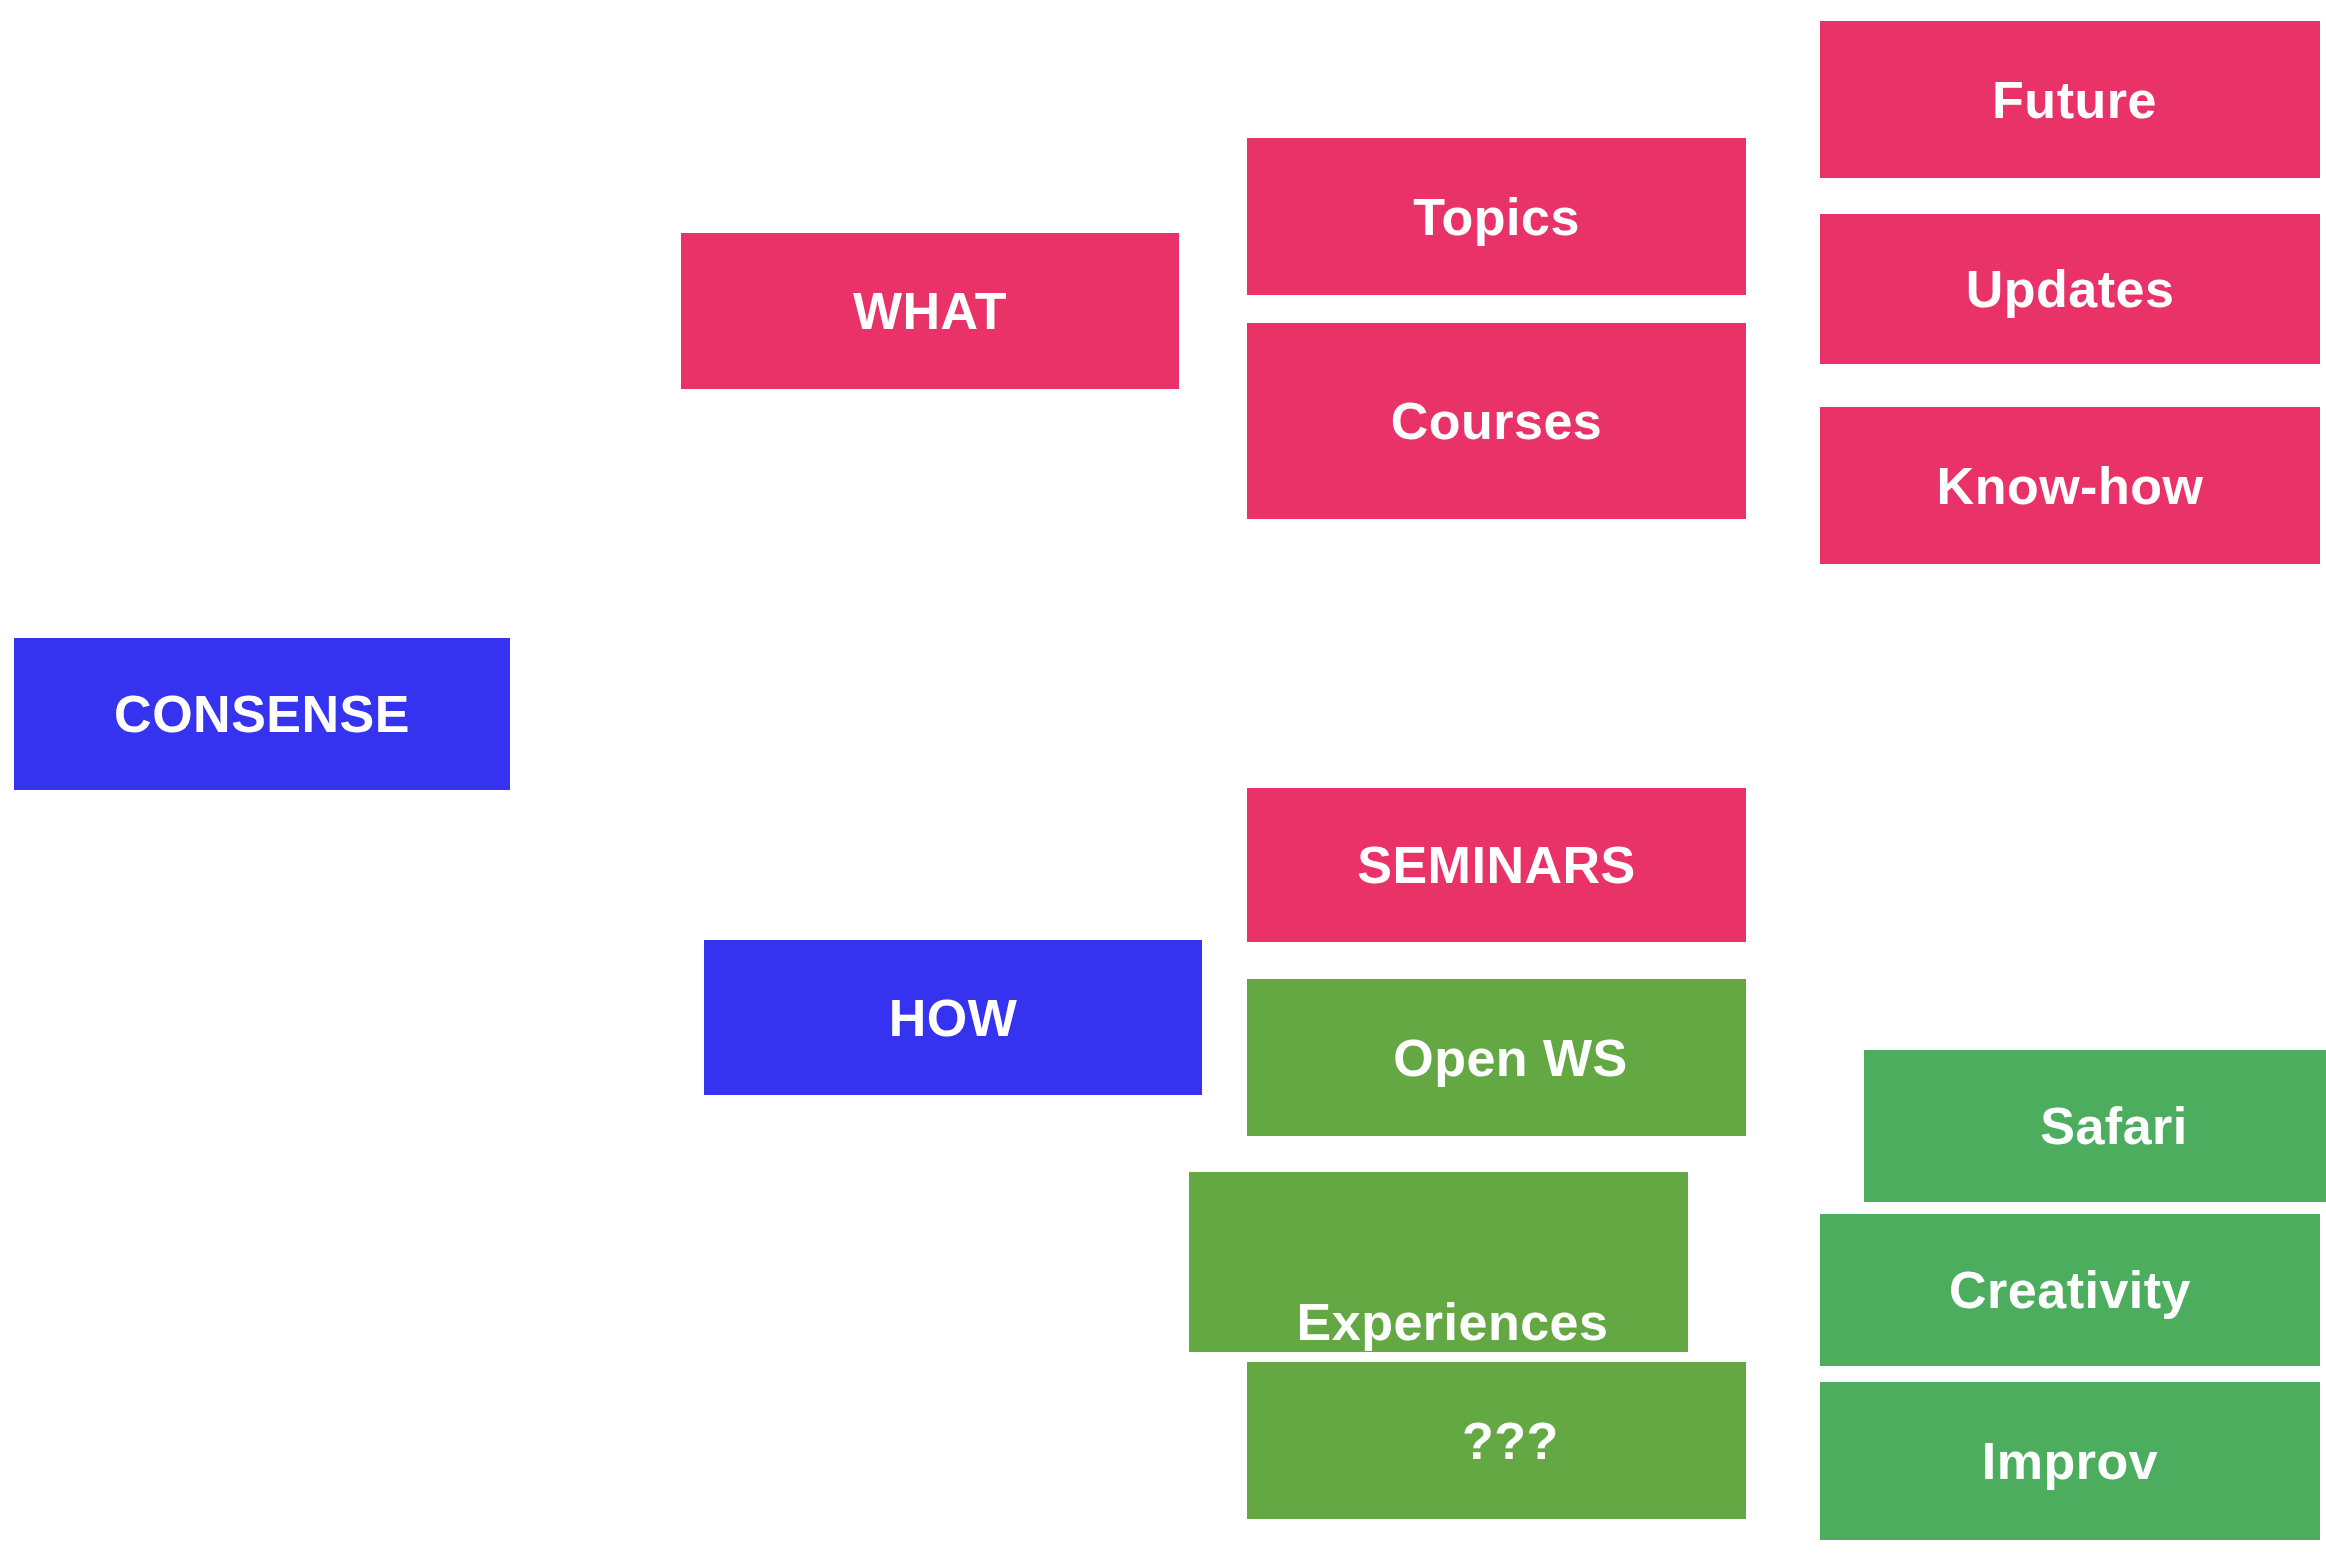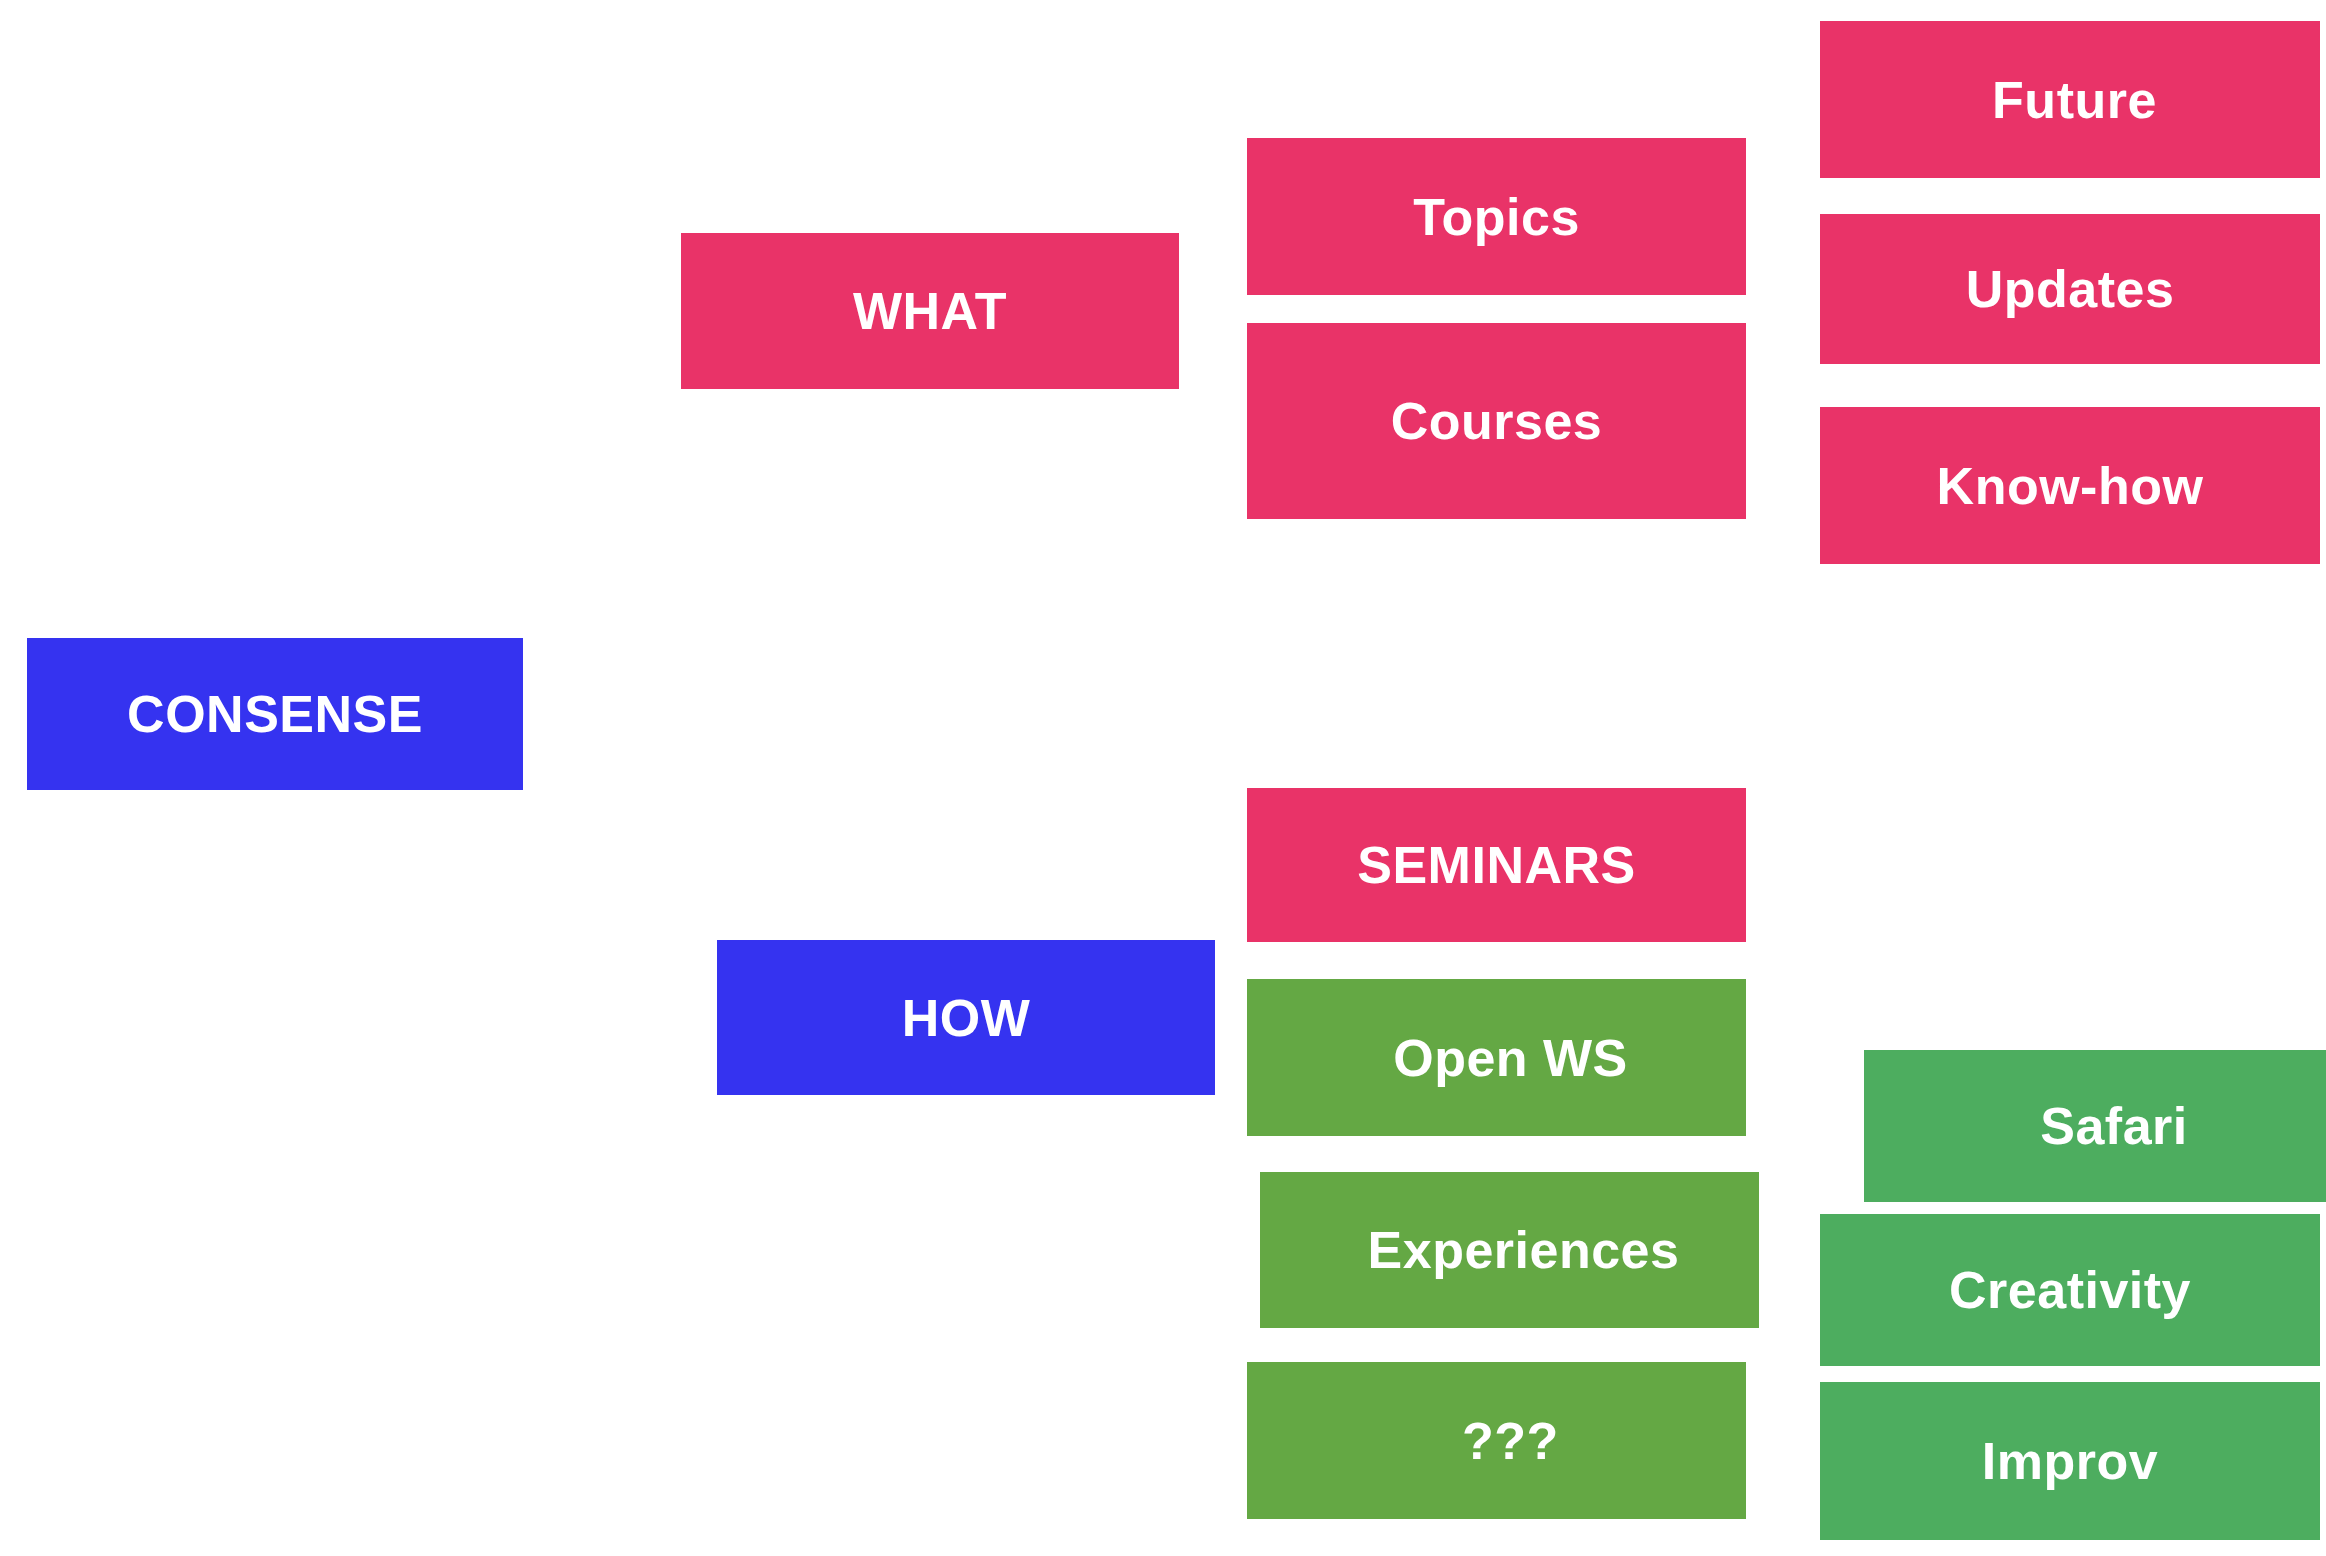--- a/index.html
+++ b/index.html
@@ -22,21 +22,21 @@
     justify-content: center;
     box-sizing: border-box;
   }
   .node .label {
     color: var(--text, #ffffff);
     font-weight: bold;
     font-size: 52px;
     letter-spacing: 0.5px;
     white-space: nowrap;
   }
-  .blue        { background: var(--blue, #3533f0); margin-left: 13px; }
+  .blue        { background: var(--blue, #3533f0); }
   .pink        { background: var(--pink, #e93368); }
   .green_mid   { background: var(--green_mid, #64a844); padding-left: 28px; }
   .green_right { background: var(--green_right, #4dad5f); }
 </style>
 </head>
 <body>
 
 <div class="canvas">
 
   <div class="node blue" style="left:14px; top:638px; width:496px; height:152px;">
@@ -60,21 +60,21 @@
   </div>
 
   <div class="node pink" style="left:1247px; top:788px; width:499px; height:154px;">
     <span class="label">SEMINARS</span>
   </div>
 
   <div class="node green_mid" style="left:1247px; top:979px; width:499px; height:157px;">
     <span class="label">Open WS</span>
   </div>
 
-  <div class="node green_mid" style="left:1260px; top:1172px; width:499px; height:156px;">
+  <div class="node green_mid" style="left:1189px; top:1172px; width:499px; height:180px;align-items:flex-end;">
     <span class="label">Experiences</span>
   </div>
 
   <div class="node green_mid" style="left:1247px; top:1362px; width:499px; height:157px;">
     <span class="label">???</span>
   </div>
 
   <div class="node pink" style="left:1820px; top:21px; width:500px; height:157px;padding-left:9px;">
     <span class="label">Future</span>
   </div>

